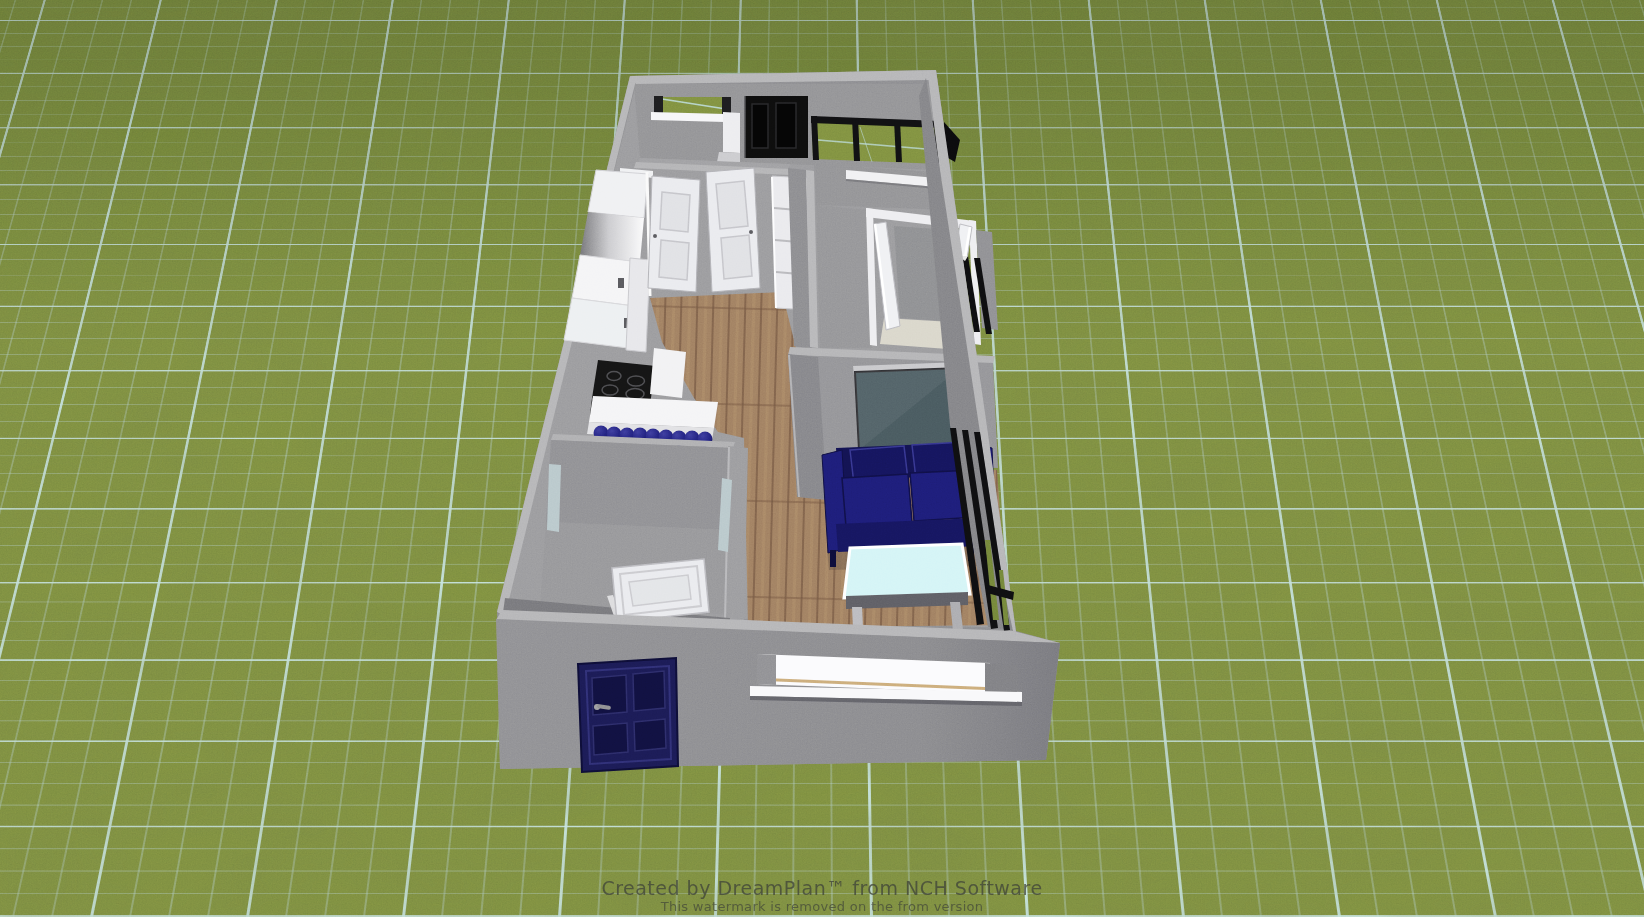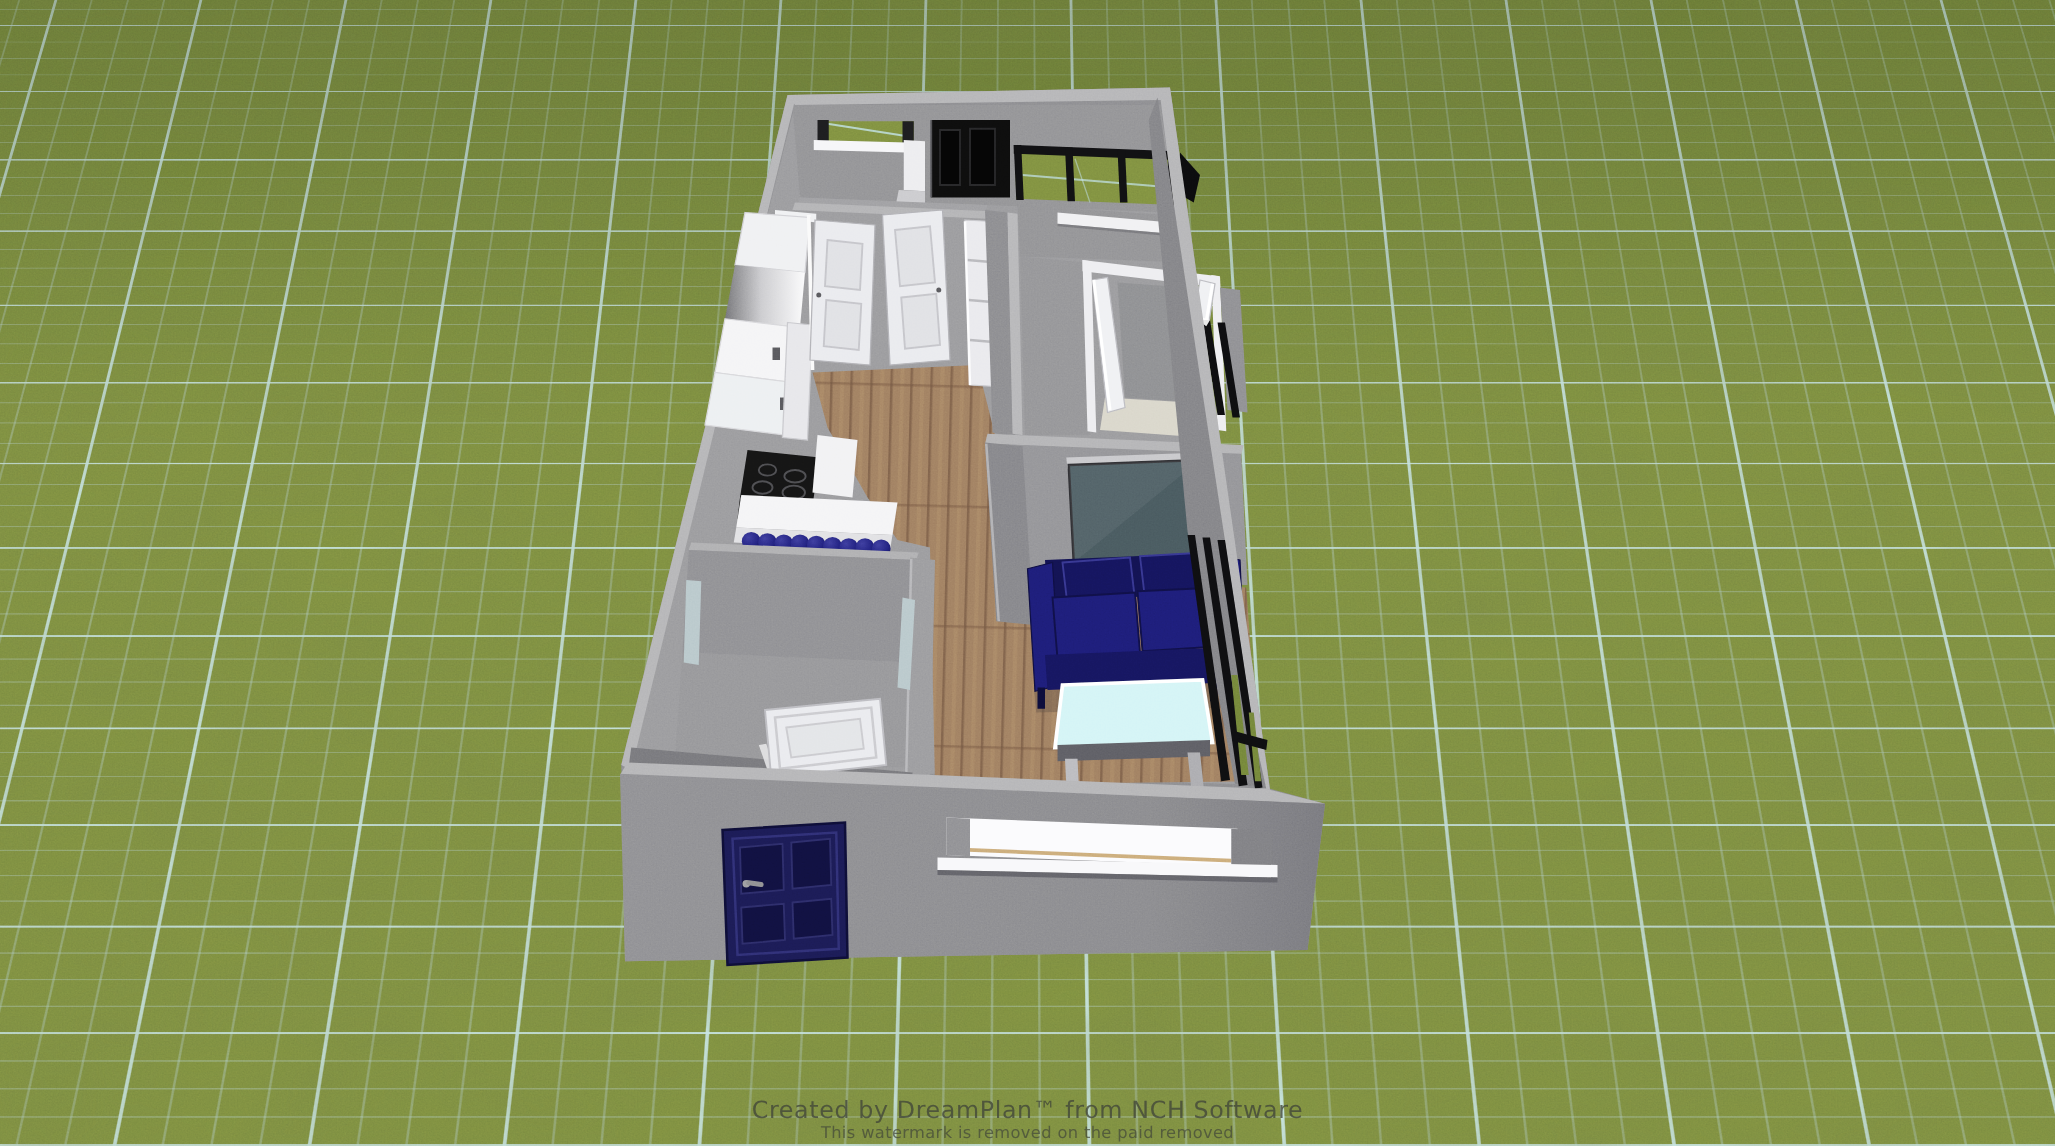--- a/index.html
+++ b/index.html
@@ -305,13 +305,13 @@
 
 <svg class="grain" width="1644" height="917">
   <filter id="grainF" x="0" y="0" width="100%" height="100%">
     <feTurbulence type="fractalNoise" baseFrequency="0.8" numOctaves="2" seed="3" stitchTiles="stitch"></feTurbulence>
     <feColorMatrix type="matrix" values="0 0 0 0 0.55  0 0 0 0 0.55  0 0 0 0 0.5  0.3 0.3 0.3 0 0"></feColorMatrix>
   </filter>
   <rect width="1644" height="917" filter="url(#grainF)"></rect>
 </svg>
 
 <div class="watermark wm1">Created by DreamPlan™ from NCH Software</div>
-<div class="watermark wm2">This watermark is removed on the paid removed</div>
+<div class="watermark wm2">This watermark is removed on the from version</div>
 
 </body></html>

